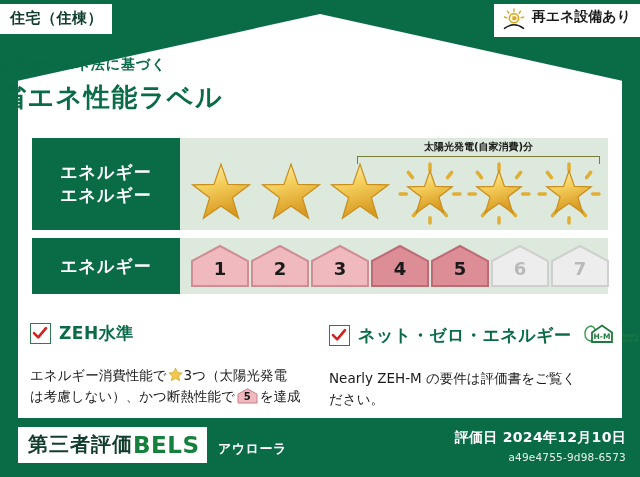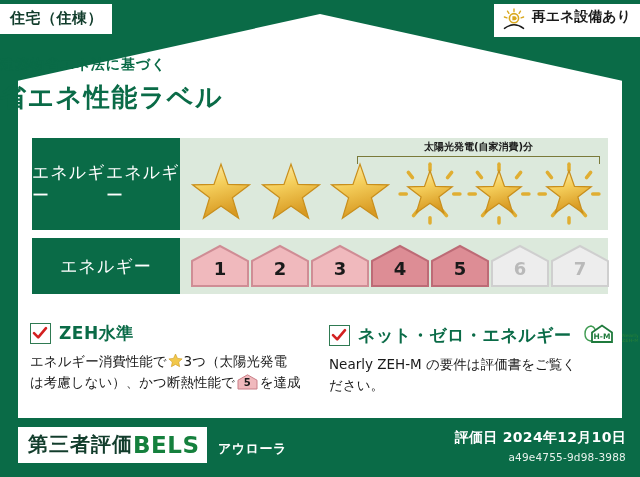--- a/index.html
+++ b/index.html
@@ -37,22 +37,22 @@
   .sun-ic{width:26px;height:24px;display:block;}
 
   
   .title-wrap{position:absolute;left:0;right:12px;top:56px;text-align:left;}
   .title-sub{font-size:14px;font-weight:bold;color:#0a6b47;letter-spacing:1px;}
   .title-main{font-size:26px;font-weight:bold;color:#0a6b47;letter-spacing:1.5px;margin-top:6px;}
 
   
   .row{position:absolute;display:flex;align-items:stretch;}
   .row-label{
-    background:#0a6b47;color:#fff;font-weight:normal;
-    display:flex;flex-direction:row;align-items:center;justify-content:center;
+    background:#0a6b47;color:#fff;font-weight:bold;
+    display:flex;flex-direction:column;align-items:center;justify-content:center;
     font-size:17px;line-height:1.35;letter-spacing:1px;
     flex:0 0 auto;
   }
   .row-body{background:#dce9dc;flex:1 1 auto;position:relative;}
 
   #row-energy{left:32px;top:138px;width:576px;height:92px;}
   #row-energy .row-label{width:148px;}
   #row-insul{left:32px;top:238px;width:576px;height:56px;}
   #row-insul .row-label{width:148px;font-size:17px;}
 
@@ -86,21 +86,21 @@
   .check-head{display:flex;align-items:center;gap:8px;}
   .cbox{
     width:19px;height:19px;border:1.5px solid #2f7a52;background:#fff;
     flex:0 0 auto;position:relative;
   }
   .cbox svg{position:absolute;left:1px;top:1px;}
   .check-title{font-size:17px;font-weight:bold;color:#0a6b47;letter-spacing:.5px;white-space:nowrap;}
   .check-title.dark{color:#0a6b47;}
   .zehm-logo{width:56px;height:26px;flex:0 0 auto;margin-left:2px;}
   .check-desc{
-    margin-top:6px;font-size:13.5px;line-height:1.55;color:#1a1a1a;
+    margin-top:20px;font-size:13.5px;line-height:1.55;color:#1a1a1a;
     letter-spacing:0px;
   }
   .inline-star{width:15px;height:15px;vertical-align:-2px;margin:0 1px;}
   .inline-house{
     display:inline-block;width:21px;height:16px;vertical-align:-3px;margin:0 2px;position:relative;
   }
   .inline-house svg{display:block;}
   .inline-house b{
     position:absolute;left:0;right:0;top:1px;text-align:center;
     font-size:10px;color:#1a1a1a;font-weight:bold;
@@ -348,16 +348,16 @@
 
   </div>
 
   <div class="footer">
     <div class="bels-box">
       <span class="bels-jp">第三者評価</span>
       <span class="bels-en">BELS</span>
     </div>
     <div class="owner">アウローラ</div>
     <div class="eval">評価日 2024年12月10日</div>
-    <div class="uid">a49e4755-9d98-3988</div>
+    <div class="uid">a49e4755-9d98-6573</div>
   </div>
 
 </div>
 
 </body></html>

